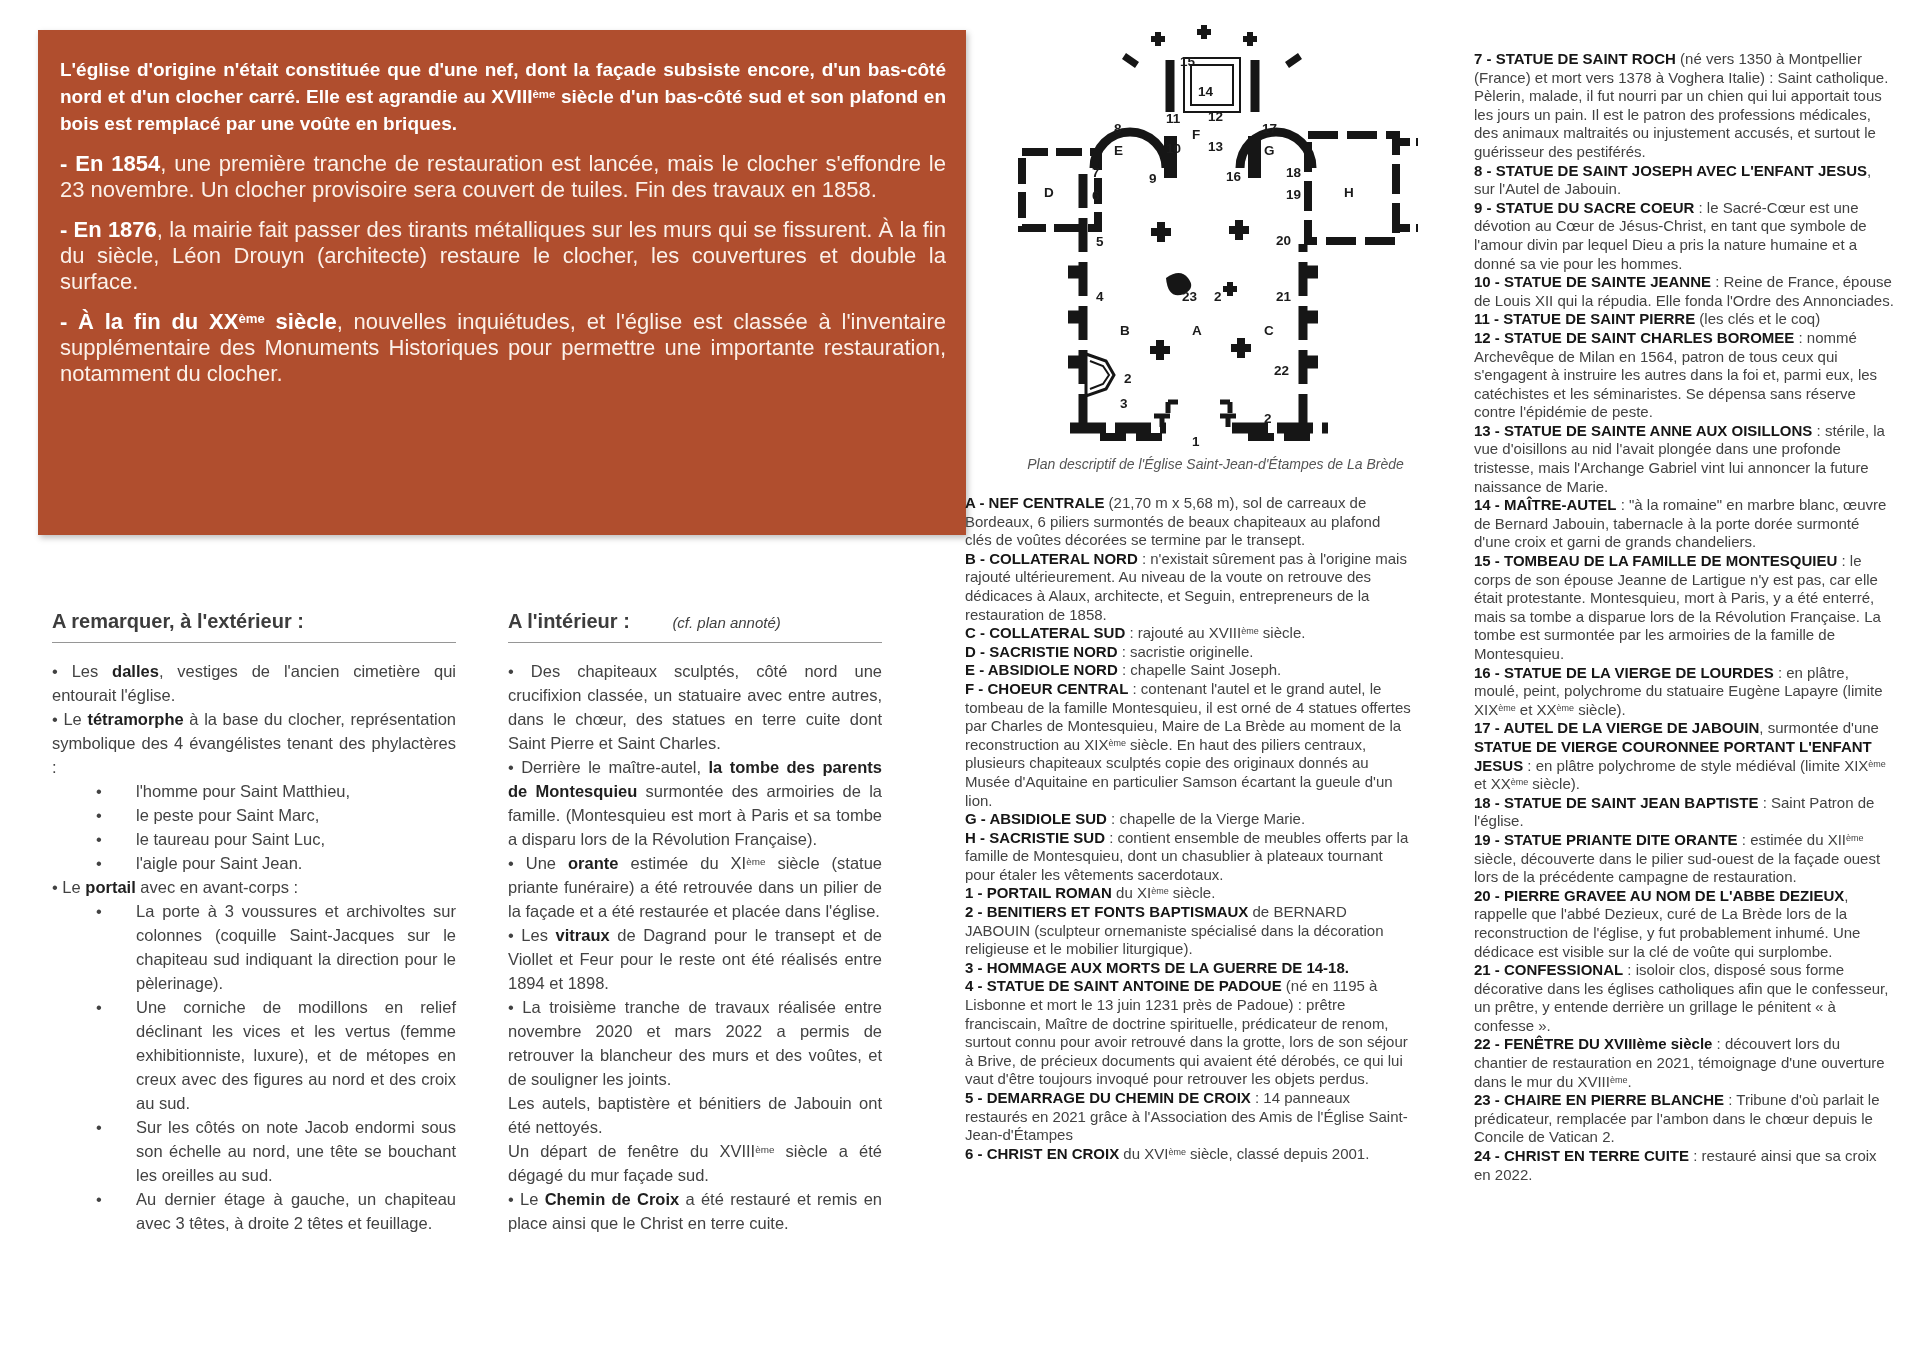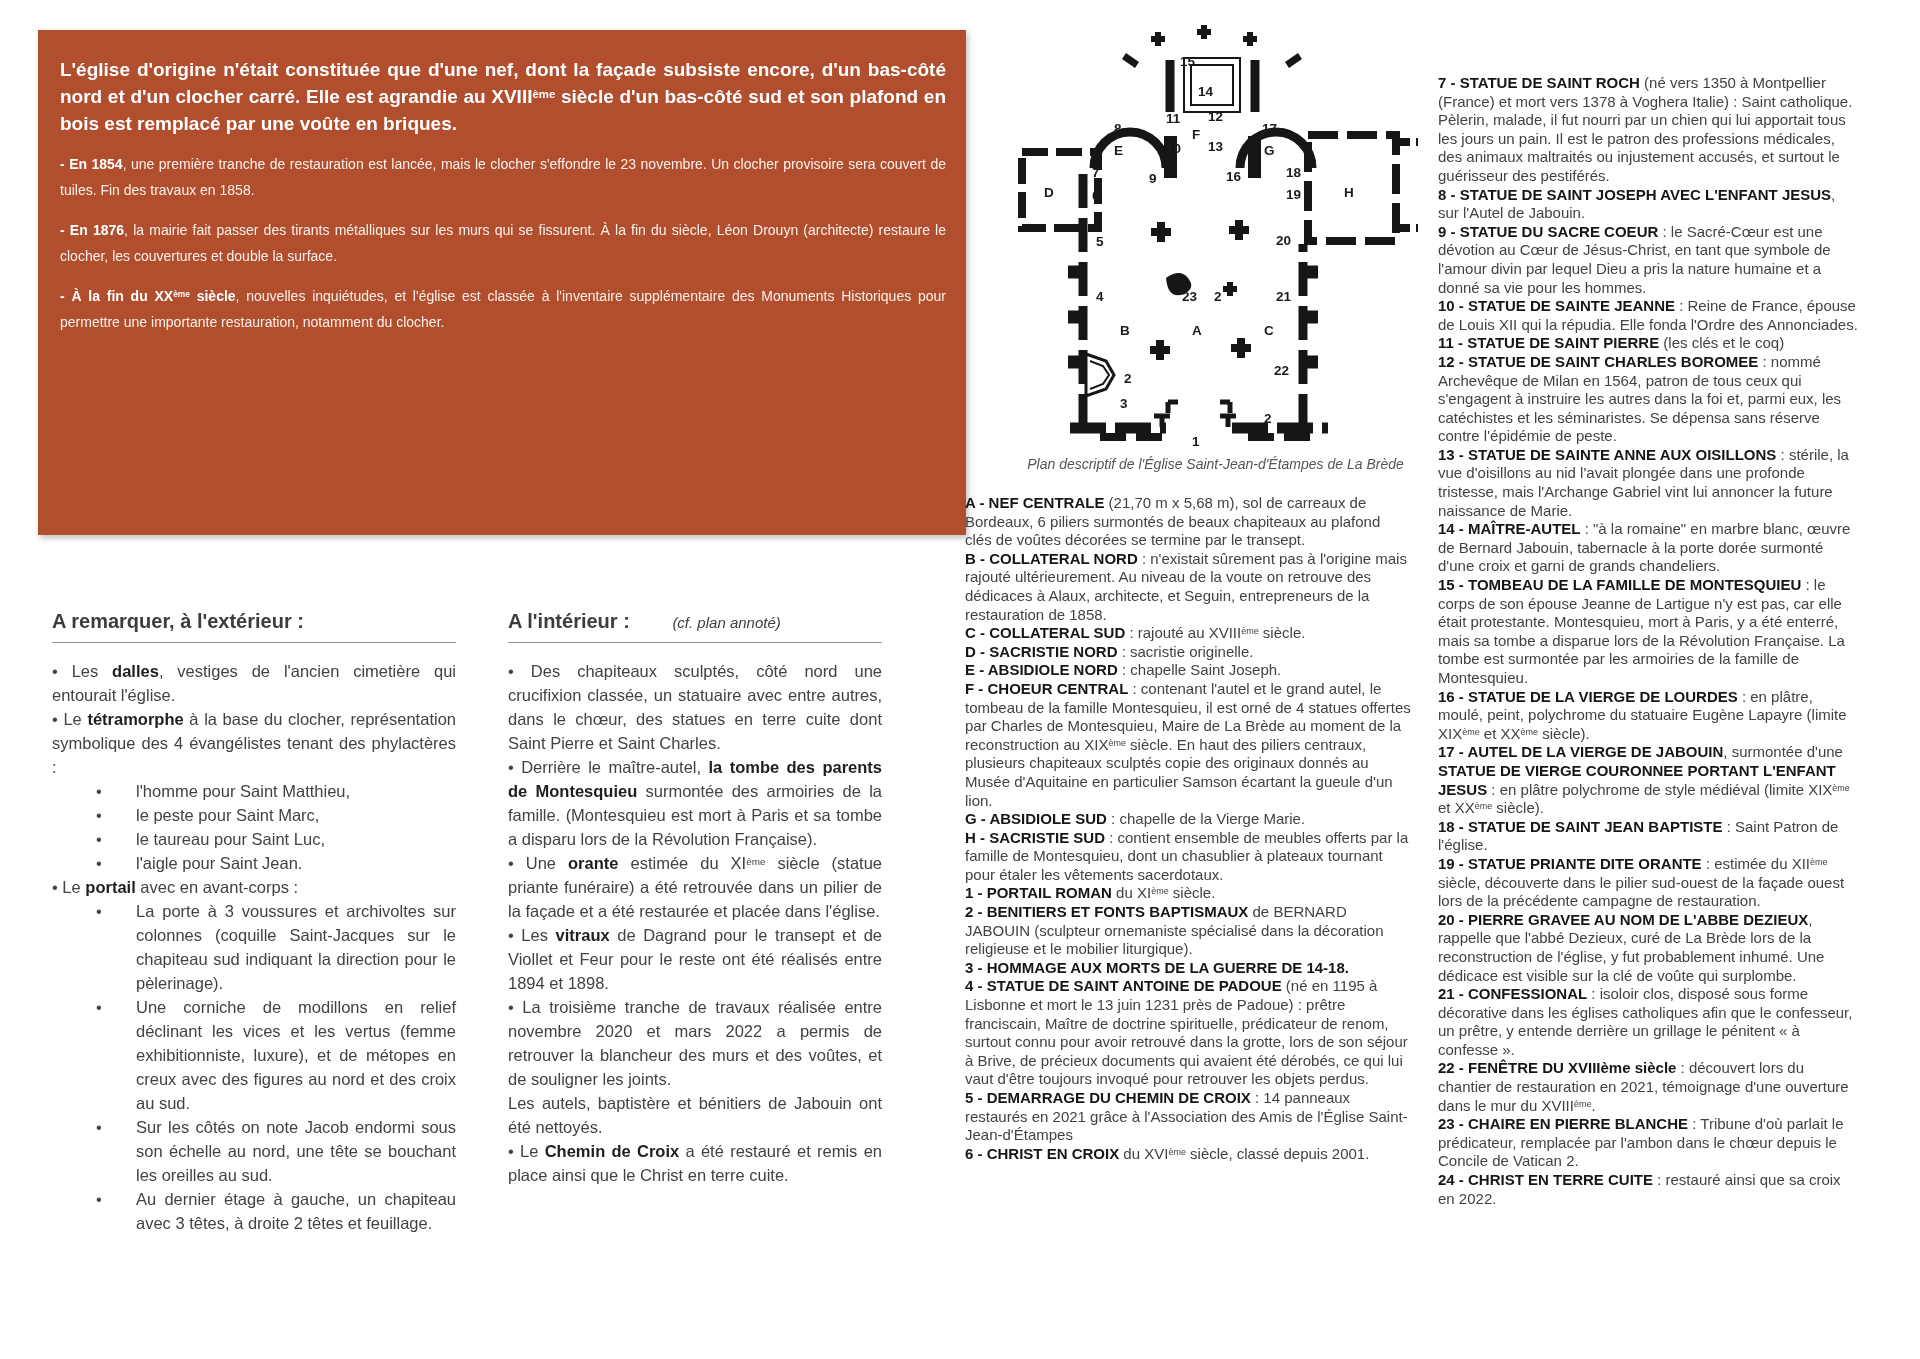--- a/index.html
+++ b/index.html
@@ -11,21 +11,21 @@
   sup{font-size:60%;line-height:0;vertical-align:baseline;position:relative;top:-0.45em;}
   .b{font-weight:bold;color:var(--bold,#1f1f1f);}
 
   
   .red-panel{
     left:38px;top:30px;width:928px;height:505px;box-sizing:border-box;
     background:var(--panel,#b04e2e);color:var(--panel_text,#fbf1ea);
     padding:26px 20px 20px 22px;text-align:justify;
     box-shadow:2px 3px 6px rgba(0,0,0,0.25);
   }
-  .red-panel p{margin:0;font-size:14px;line-height:26px;}
+  .red-panel p{margin:0;font-size:22px;line-height:26px;}
   .red-panel p + p{margin-top:14px;}
   .red-panel p.lead{font-weight:bold;font-size:19px;line-height:27px;}
   .red-panel .b{color:#ffffff;}
 
   
   .text-col{top:610px;}
   .col-ext{left:52px;width:404px;}
   .col-int{left:508px;width:374px;}
   .sec-h{font-size:20px;font-weight:bold;color:var(--heading,#3d3d3d);margin:0;}
   .sec-h .note{font-weight:normal;font-style:italic;font-size:15px;color:#404040;margin-left:37px;}
@@ -38,21 +38,21 @@
   .plan-fig{left:1008px;top:20px;width:415px;}
   .plan-fig svg{display:block;}
   .plan-caption{margin:6px 0 0;font-style:italic;font-size:14px;color:var(--caption,#545454);text-align:center;width:100%;}
   .plan-label{font-weight:bold;font-size:13.5px;fill:#1b1b1b;font-family:"Liberation Sans",sans-serif;}
 
   
   .legend{font-size:15px;line-height:18.6px;}
   .legend p{margin:0;color:var(--body,#444);}
   .legend .b{color:#161616;}
   .legend-left{left:965px;top:494px;width:446px;}
-  .legend-right{left:1438px;top:50px;width:420px;margin-top:24px;}
+  .legend-right{left:1474px;top:50px;width:420px;}
 </style>
 </head>
 <body>
 
 <section class="abs red-panel">
     <p class="lead"><span class="b">L'église d'origine n'était constituée que d'une nef, dont la façade subsiste encore, d'un bas-côté nord et d'un clocher carré. Elle est agrandie au XVIII</span><sup class="b">ème</sup><span class="b"> siècle d'un bas-côté sud et son plafond en bois est remplacé par une voûte en briques.</span></p>
     <p><span class="b">- En 1854</span><span>, une première tranche de restauration est lancée, mais le clocher s'effondre le 23 novembre. Un clocher provisoire sera couvert de tuiles. Fin des travaux en 1858.</span></p>
     <p><span class="b">- En 1876</span><span>, la mairie fait passer des tirants métalliques sur les murs qui se fissurent. À la fin du siècle, Léon Drouyn (architecte) restaure le clocher, les couvertures et double la surface.</span></p>
     <p><span class="b">- À la fin du XX</span><sup class="b">ème</sup><span class="b"> siècle</span><span>, nouvelles inquiétudes, et l'église est classée à l'inventaire supplémentaire des Monuments Historiques pour permettre une importante restauration, notamment du clocher.</span></p>
   </section>
@@ -81,20 +81,21 @@
     <span class="note">(cf. plan annoté)</span>
   </h2>
   <hr class="sec-rule">
   <div>
       <p><span>• Des chapiteaux sculptés, côté nord une crucifixion classée, un statuaire avec entre autres, dans le chœur, des statues en terre cuite dont Saint Pierre et Saint Charles.</span></p>
       <p><span>• Derrière le maître-autel, </span><span class="b">la tombe des parents de Montesquieu</span><span> surmontée des armoiries de la famille. (Montesquieu est mort à Paris et sa tombe a disparu lors de la Révolution Française).</span></p>
       <p><span>• Une </span><span class="b">orante</span><span> estimée du XI</span><sup>ème</sup><span> siècle (statue priante funéraire) a été retrouvée dans un pilier de la façade et a été restaurée et placée dans l'église.</span></p>
       <p><span>• Les </span><span class="b">vitraux</span><span> de Dagrand pour le transept et de Viollet et Feur pour le reste ont été réalisés entre 1894 et 1898.</span></p>
       <p><span>• La troisième tranche de travaux réalisée entre novembre 2020 et mars 2022 a permis de retrouver la blancheur des murs et des voûtes, et de souligner les joints.</span></p>
       <p><span>Les autels, baptistère et bénitiers de Jabouin ont été nettoyés.</span></p>
+      <p><span>Un départ de fenêtre du XVIII</span><sup>ème</sup><span> siècle a été dégagé du mur façade sud.</span></p>
       <p><span>• Le </span><span class="b">Chemin de Croix</span><span> a été restauré et remis en place ainsi que le Christ en terre cuite.</span></p>
     </div>
 </section>
 
 <figure class="abs plan-fig" style="margin:0">
   <svg viewBox="0 0 415 430" width="415" height="430" xmlns="http://www.w3.org/2000/svg">
     <g stroke="#161616" fill="none" stroke-linecap="butt">
 
       <path d="M 62,408 H 158 M 224,408 H 320" stroke-width="11" stroke-dasharray="36 9"></path>
       <path d="M 92,417 h 26 M 128,417 h 26 M 240,417 h 26 M 276,417 h 26" stroke-width="8"></path>

